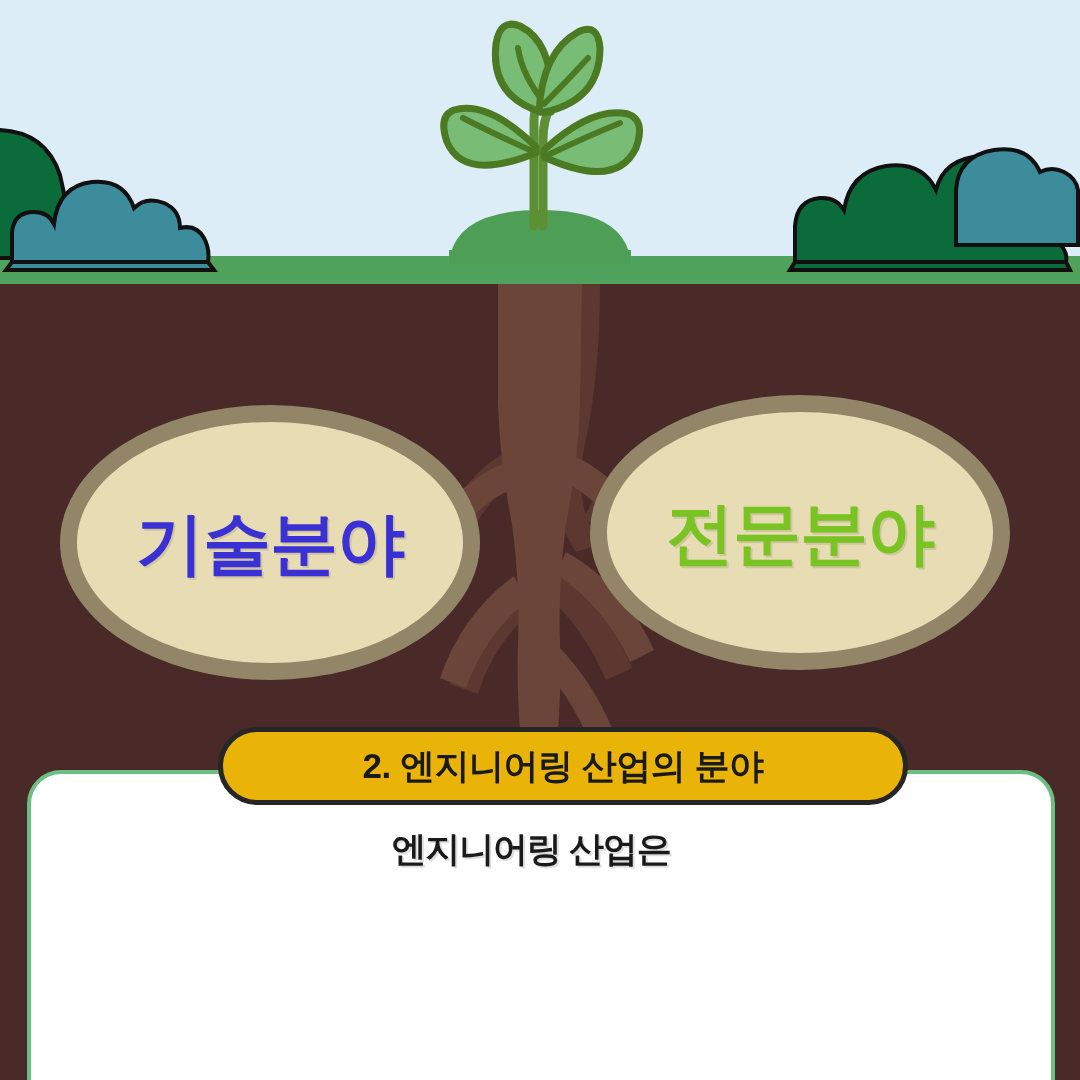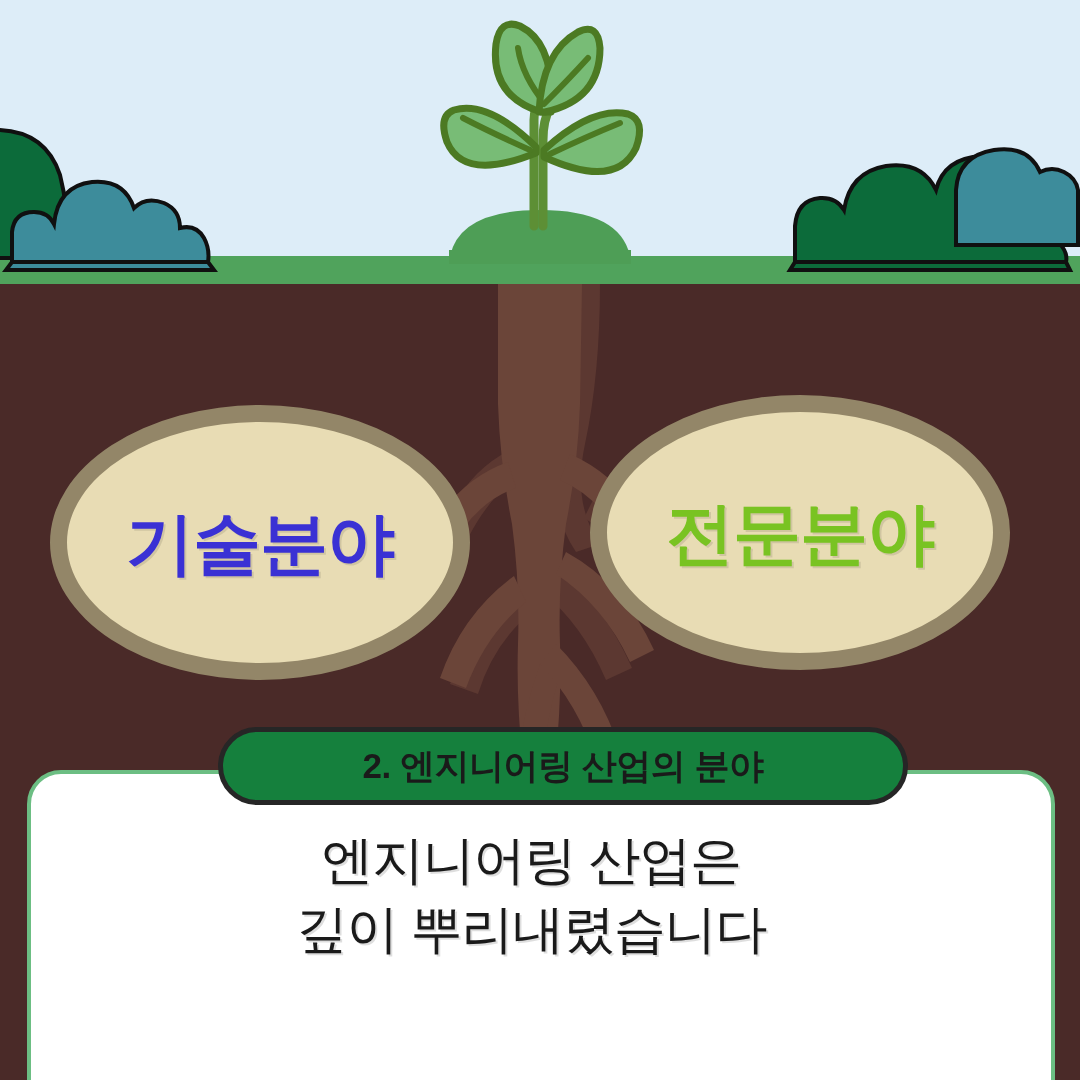--- a/index.html
+++ b/index.html
@@ -54,21 +54,21 @@
   .oval {
     position: absolute;
     border-radius: 50%;
     background: #E8DCB4;
     border: 17px solid #938668;
     box-sizing: border-box;
     display: flex;
     align-items: center;
     justify-content: center;
   }
-  .oval-left  { left: 50px;  top: 405px; width: 420px; height: 275px; }
+  .oval-left  { left: 60px;  top: 405px; width: 420px; height: 275px; }
   .oval-right { left: 590px; top: 395px; width: 420px; height: 275px; }
 
   .oval-label {
     font-size: 68px;
     font-weight: 900;
     letter-spacing: -1px;
     line-height: 1;
     white-space: nowrap;
     text-shadow: 2px 2px 0 rgba(0,0,0,0.10);
   }
@@ -89,21 +89,21 @@
     box-sizing: border-box;
   }
 
   
   .pill {
     position: absolute;
     left: 218px;
     top: 727px;
     width: 690px;
     height: 78px;
-    background: #15803d;
+    background: #eab308;
     border: 5px solid #262626;
     border-radius: 39px / 39px;
     box-sizing: border-box;
     display: flex;
     align-items: center;
     justify-content: center;
   }
   .pill-text {
     font-size: 35px;
     font-weight: 900;
@@ -115,22 +115,22 @@
   
   .body-copy {
     position: absolute;
     left: 40px;
     top: 836px;
     width: 1000px;
     text-align: center;
     line-height: 1.33;
   }
   .body-line {
-    font-size: 52px;
-    font-weight: 400;
+    font-size: 35px;
+    font-weight: 700;
     color: #1A1A1A;
     letter-spacing: -1.2px;
     white-space: nowrap;
     text-shadow: 2px 2px 0 rgba(0,0,0,0.13);
   }
   .em-blue  { color: #3A31D4; }
   .em-green { color: #79C322; }
 </style>
 </head>
 <body>
@@ -223,21 +223,20 @@
     <span class="oval-label label-tech">기술분야</span>
   </div>
 
   <div class="oval oval-right">
     <span class="oval-label label-spec">전문분야</span>
   </div>
 
   <div class="card">
     <div class="body-copy" style="position:static; padding-top:52px;">
       <div class="body-line">엔지니어링 산업은</div>
-      <div class="body-line">깊이 뿌리내렸습니다</div>
     </div>
   </div>
 
   <div class="pill">
     <span class="pill-text">2. 엔지니어링 산업의 분야</span>
   </div>
 
 </div>
 
 </body></html>

